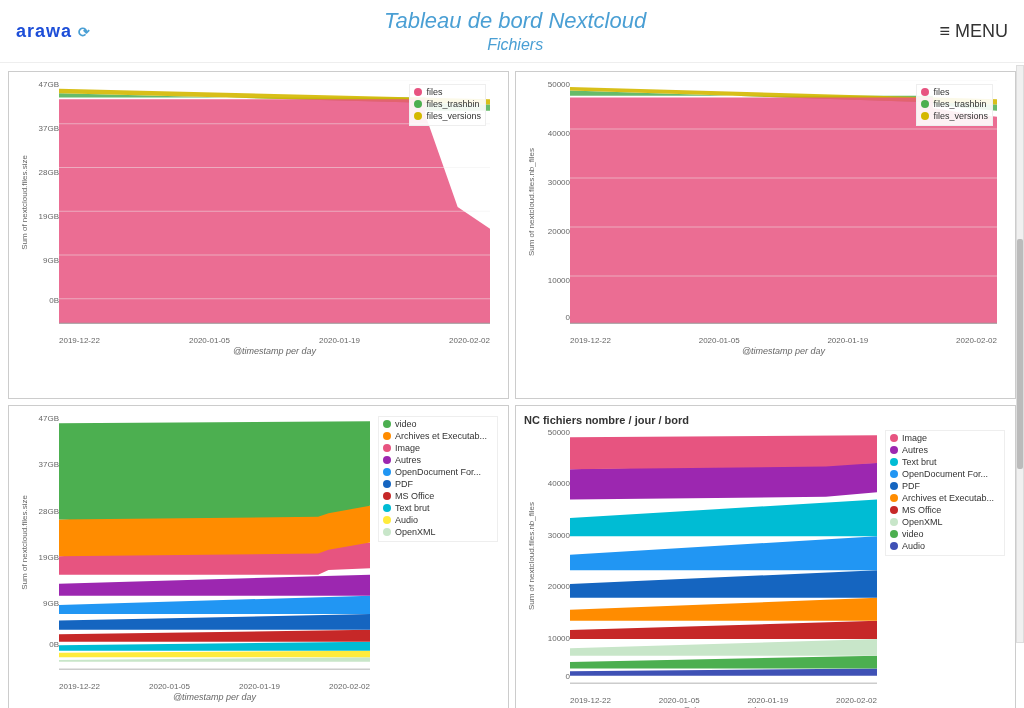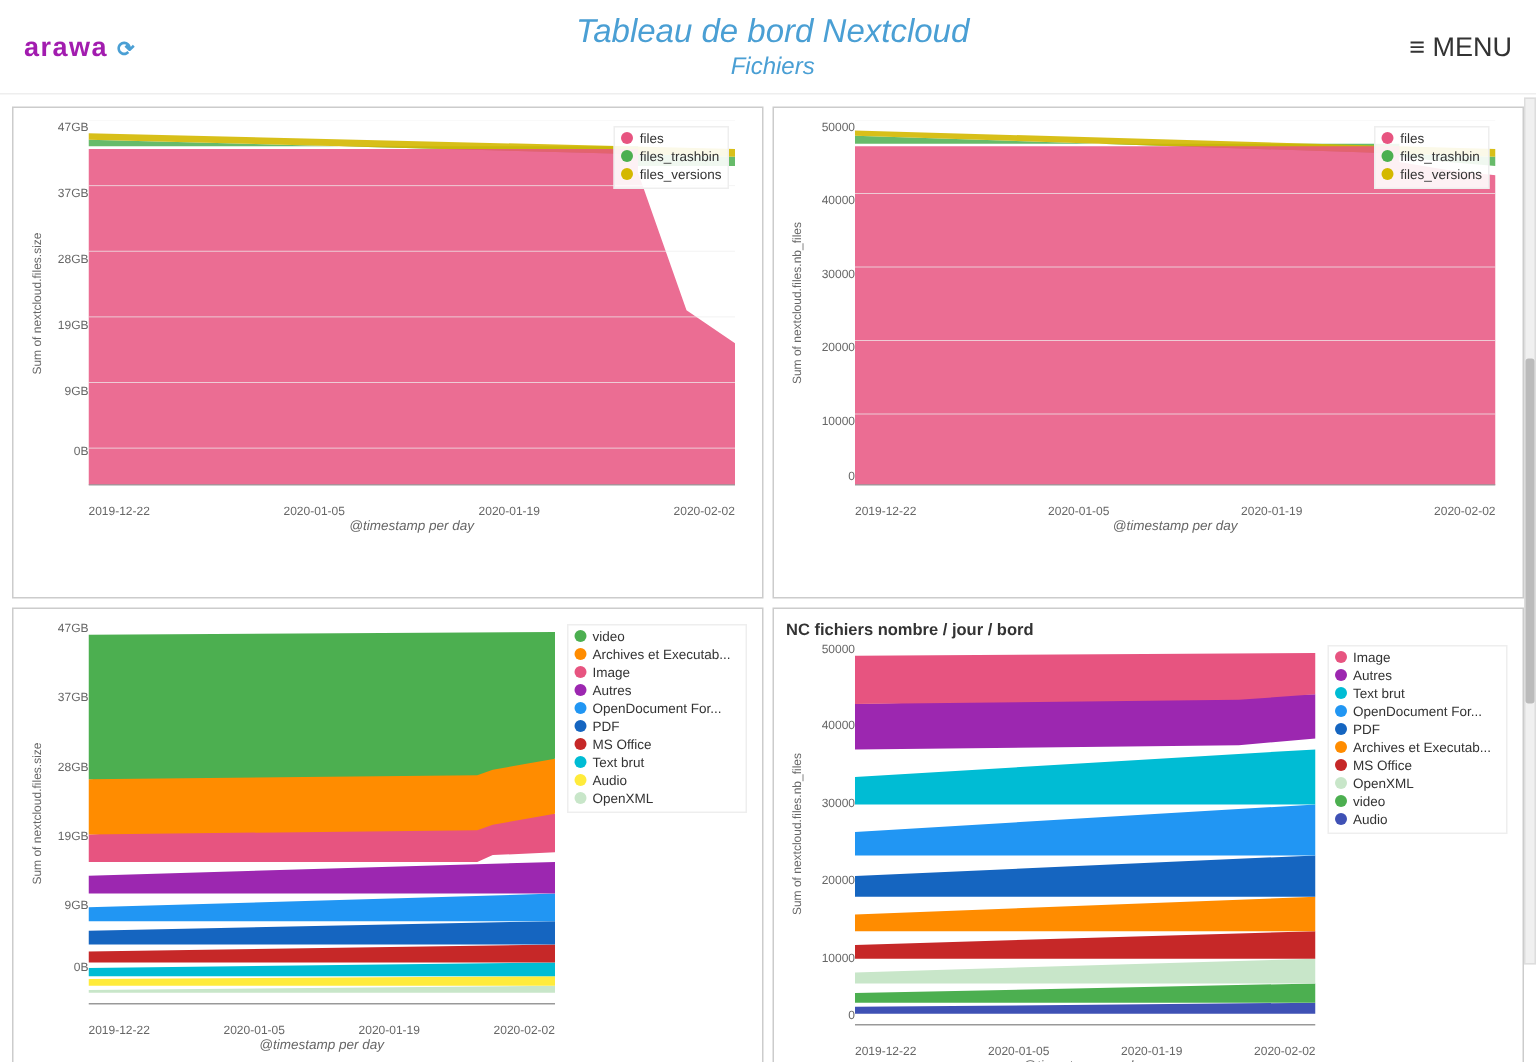--- a/index.html
+++ b/index.html
@@ -1,20 +1,20 @@
 <!DOCTYPE html>
 <html><head>
   <meta charset="utf-8">
   <style>
     * { box-sizing: border-box; margin: 0; padding: 0; }
     body { font-family: Arial, sans-serif; background: #fff; color: #333; width: 1024px; min-height: 708px; overflow-x: hidden; }
     
     .header { display: flex; align-items: center; justify-content: space-between; padding: 8px 16px; border-bottom: 1px solid #eee; }
     .logo { font-size: 18px; font-weight: bold; color: #333; letter-spacing: 1px; }
-    .logo span { color: #a21caf; }
+    .logo span { color: #1d4ed8; }
     .page-title { text-align: center; font-style: italic; }
     .page-title h1 { font-size: 22px; color: #4a9fd4; font-weight: normal; }
     .page-title h2 { font-size: 16px; color: #4a9fd4; font-weight: normal; margin-top: 2px; }
     .menu-btn { font-size: 18px; color: #333; cursor: pointer; display: flex; align-items: center; gap: 6px; text-align: right; }
     
     .dashboard { padding: 8px; }
     .chart-grid { display: grid; grid-template-columns: 1fr 1fr; grid-template-rows: 1fr 1fr; gap: 6px; height: 662px; }
     
     .chart-panel { border: 1px solid #ccc; padding: 8px; position: relative; background: #fff; }
     .chart-area { position: relative; width: 100%; height: calc(100% - 30px); }

